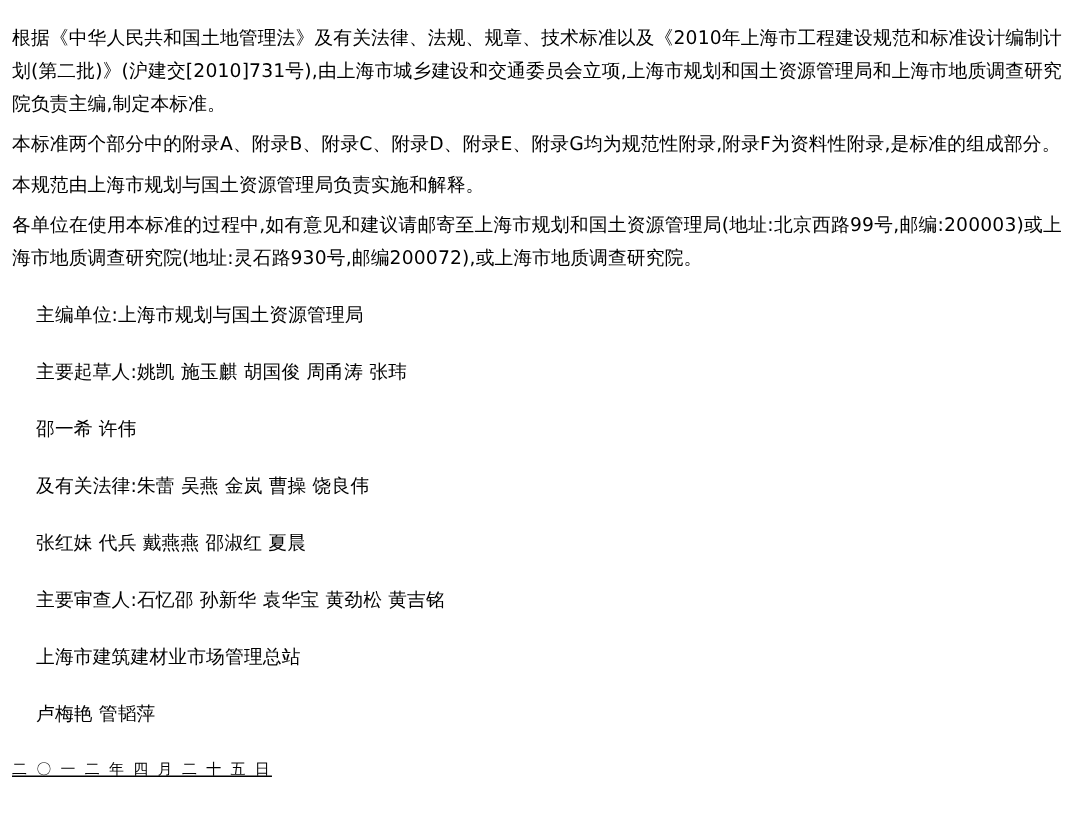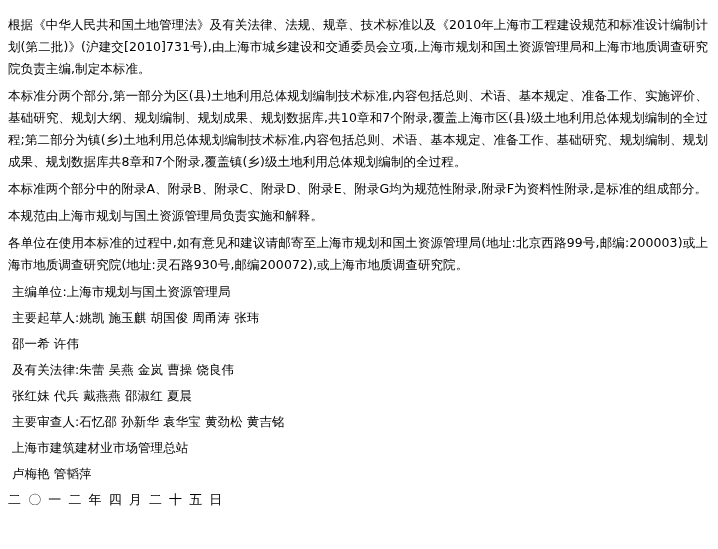--- a/index.html
+++ b/index.html
@@ -23,41 +23,41 @@
   .para {
     font-size: 12.5px;
     line-height: 22px;
     text-align: justify;
     margin: 0 0 5px 0;
     letter-spacing: 0.1px;
   }
   .line {
     font-size: 12.5px;
     line-height: 22px;
-    margin: 4px;
+    margin: 16px;
     white-space: pre-wrap;
     letter-spacing: 0.1px;
   }
   .date {
-    font-size: 13px;
+    font-size: 10px;
     line-height: 22px;
     margin: 0;
     letter-spacing: 1.5px;
+    text-decoration: underline;
   }
   .block {
     margin-bottom: 0;
   }
 </style>
 </head>
 <body>
 
 <div class="page">
 
   <p class="para">根据《中华人民共和国土地管理法》及有关法律、法规、规章、技术标准以及《2010年上海市工程建设规范和标准设计编制计划(第二批)》(沪建交[2010]731号),由上海市城乡建设和交通委员会立项,上海市规划和国土资源管理局和上海市地质调查研究院负责主编,制定本标准。</p>
-  <p class="para">本标准分两个部分,第一部分为区(县)土地利用总体规划编制技术标准,内容包括总则、术语、基本规定、准备工作、实施评价、基础研究、规划大纲、规划编制、规划成果、规划数据库,共10章和7个附录,覆盖上海市区(县)级土地利用总体规划编制的全过程;第二部分为镇(乡)土地利用总体规划编制技术标准,内容包括总则、术语、基本规定、准备工作、基础研究、规划编制、规划成果、规划数据库共8章和7个附录,覆盖镇(乡)级土地利用总体规划编制的全过程。</p>
   <p class="para">本标准两个部分中的附录A、附录B、附录C、附录D、附录E、附录G均为规范性附录,附录F为资料性附录,是标准的组成部分。</p>
   <p class="para">本规范由上海市规划与国土资源管理局负责实施和解释。</p>
   <p class="para">各单位在使用本标准的过程中,如有意见和建议请邮寄至上海市规划和国土资源管理局(地址:北京西路99号,邮编:200003)或上海市地质调查研究院(地址:灵石路930号,邮编200072),或上海市地质调查研究院。</p>
 
   <div class="block">
     <p class="line">主编单位:上海市规划与国土资源管理局</p>
     <p class="line">主要起草人:姚凯 施玉麒 胡国俊 周甬涛 张玮</p>
     <p class="line">邵一希 许伟</p>
     <p class="line">及有关法律:朱蕾 吴燕 金岚 曹操 饶良伟</p>
     <p class="line">张红妹 代兵 戴燕燕 邵淑红 夏晨</p>

